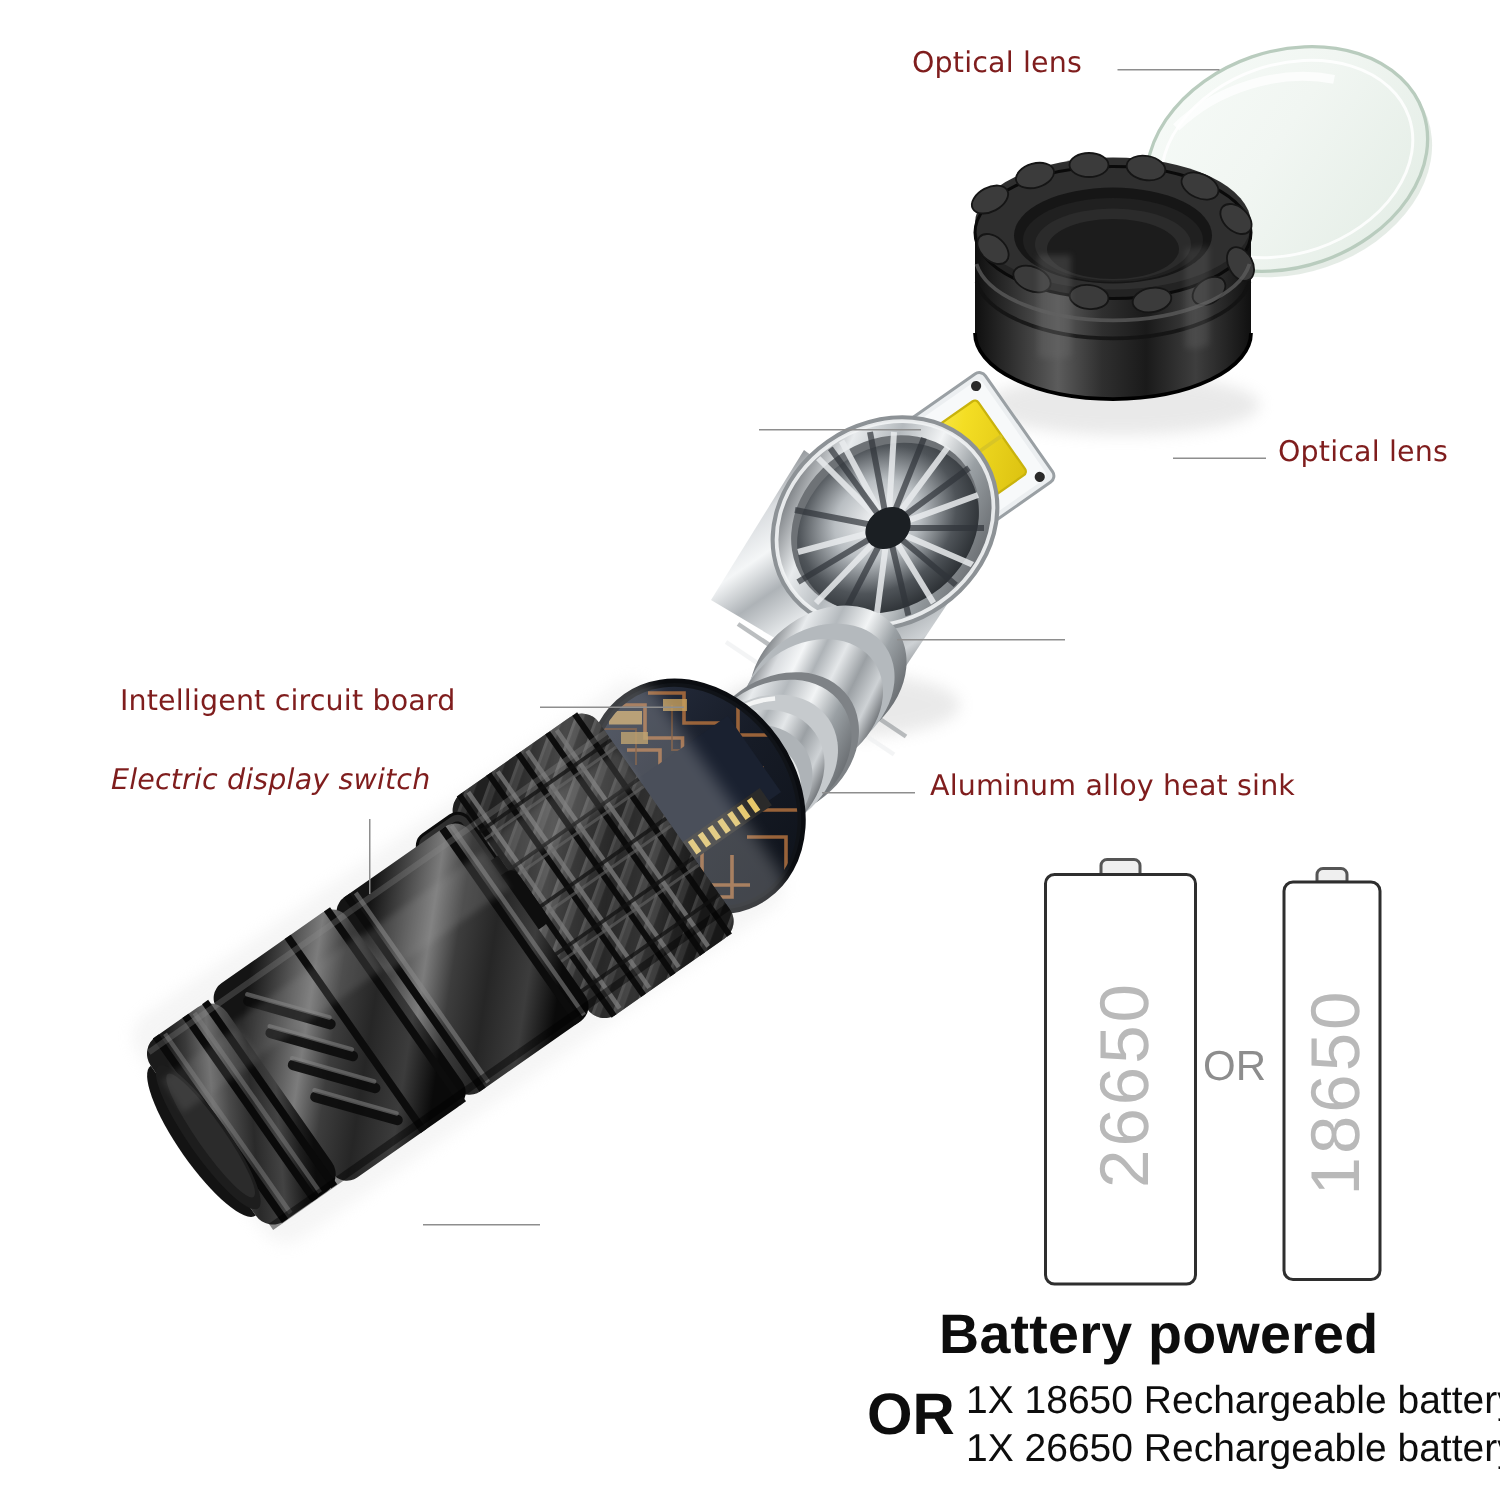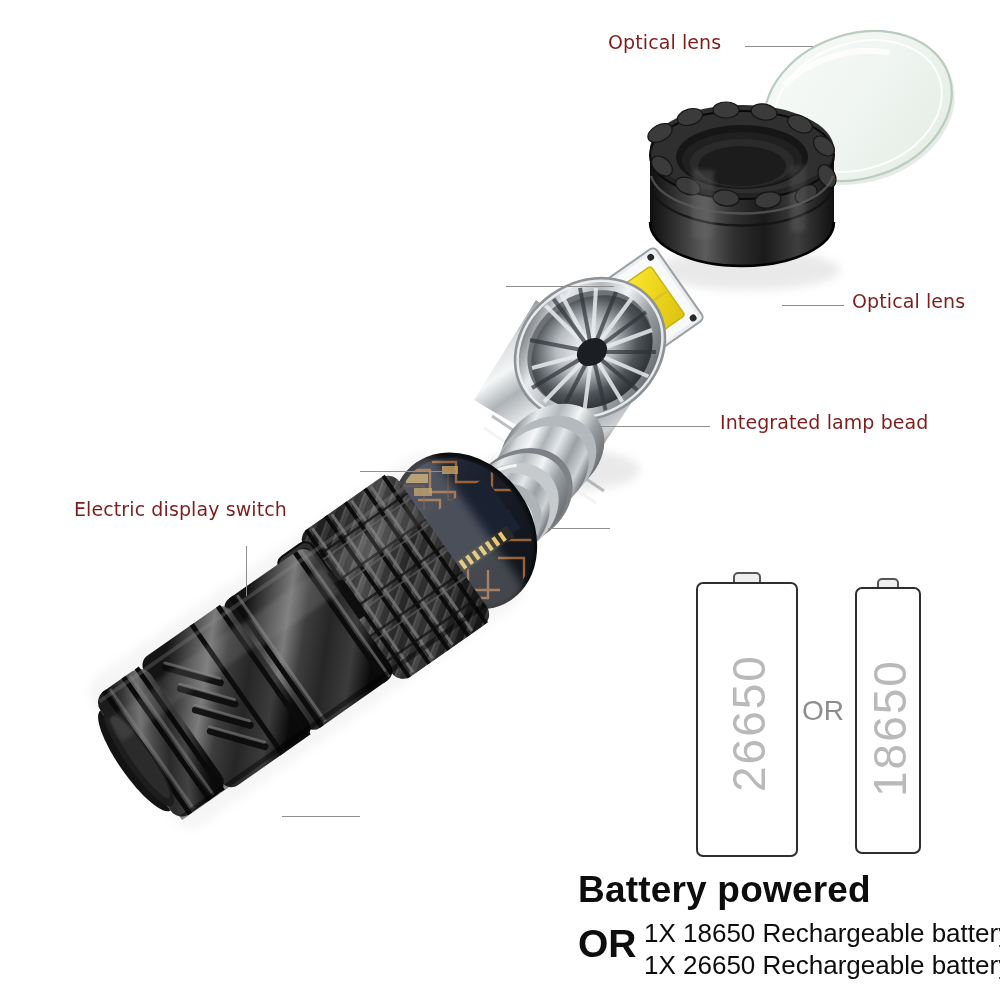--- a/index.html
+++ b/index.html
@@ -68,20 +68,21 @@
 
   
   .bp-title{
     position:absolute;
     font-family:"Liberation Sans",sans-serif;
     font-weight:700;
     font-size:37px;
     color:#0d0d0d;
     letter-spacing:.2px;
     white-space:nowrap;
+    margin-left:48px;
   }
   .bp-or{
     position:absolute;
     font-family:"Liberation Sans",sans-serif;
     font-weight:700;
     font-size:39px;
     color:#0d0d0d;
     white-space:nowrap;
   }
   .bp-line{
@@ -499,25 +500,26 @@
 
   <div class="leader v" style="left:246px;top:546px;height:50px;"></div>
 
   <div class="leader h" style="left:282px;top:816px;width:78px;"></div>
 
   <div class="lbl" style="left:608px;top:33px;">Optical lens</div>
 
   <div class="lbl" style="left:852px;top:292px;">Optical lens</div>
 
 
-  <div class="lbl" style="left:720px;top:413px;">Integrated lamp bead</div>
-
-
-
-  <div class="lbl" style="left:74px;top:500px;">Electric display switch</div>
+
+  <div class="lbl" style="left:80px;top:458px;">Intelligent circuit board</div>
+
+  <div class="lbl" style="left:620px;top:515px;">Aluminum alloy heat sink</div>
+
+  <div class="lbl" style="left:74px;top:511px;font-style:italic;">Electric display switch</div>
 
 
   <div>
 
     <div class="batt-nub" style="left:733px;top:572px;width:28px;height:12px;"></div>
     <div class="batt" style="left:696px;top:582px;width:102px;height:275px;">
       <div class="batt-txt" style="left:-42px;top:112px;width:186px;text-align:center;">26650</div>
     </div>
 
     <div class="batt-or" style="left:802px;top:695px;">OR</div>

